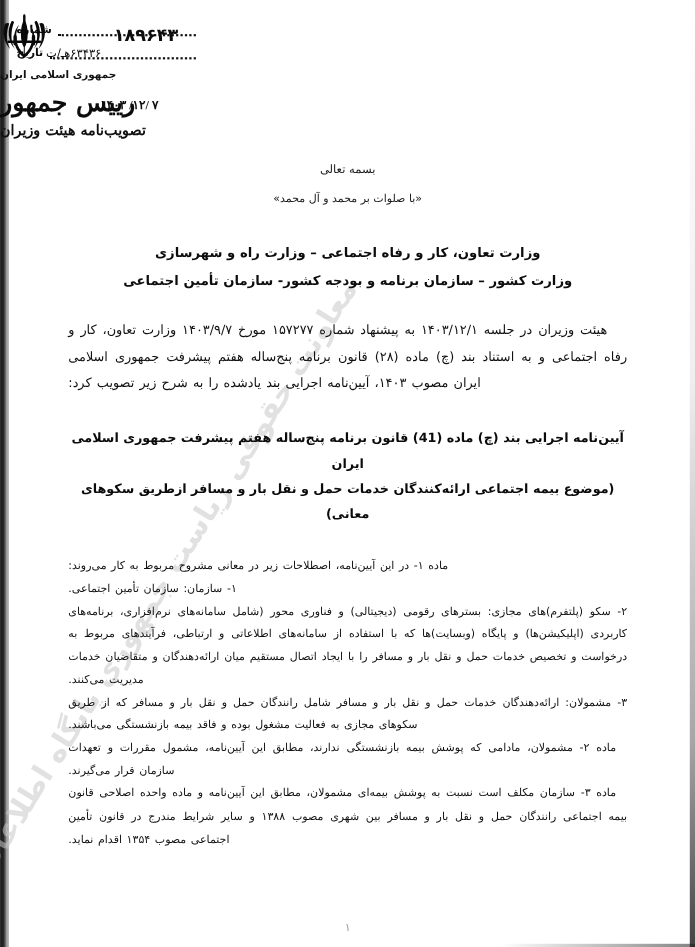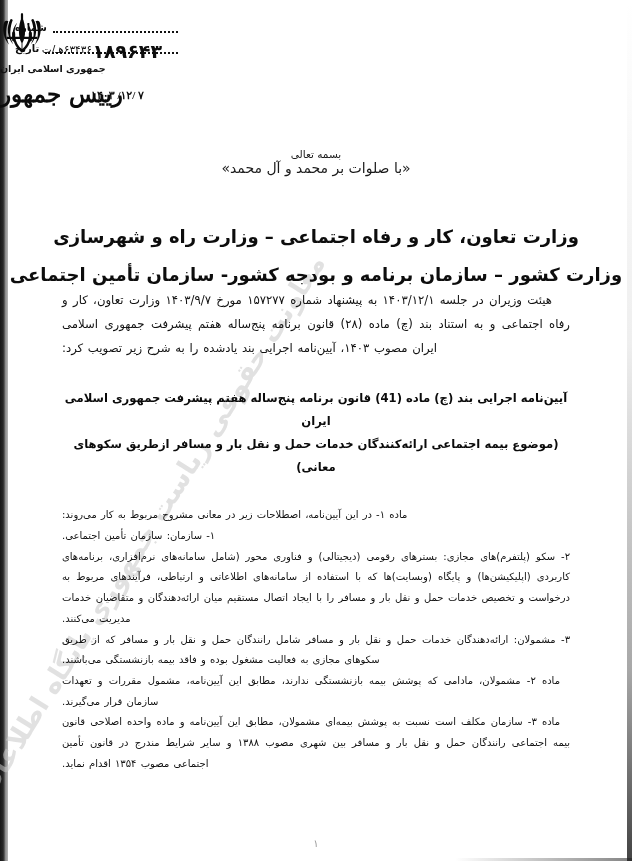--- a/index.html
+++ b/index.html
@@ -111,22 +111,22 @@
   }
   .stamp-dots {
     flex: 1 1 auto;
     border-bottom: 2px dotted #111;
     height: 9px;
     margin: 0 2px;
   }
   .stamp-value-big {
     position: absolute;
     right: 18px;
-    top: 18px;
-    font-size: 19px;
+    top: 0px;
+    font-size: 16px;
     font-weight: bold;
     letter-spacing: 1px;
     text-align: center;
   }
   .stamp-sub {
     position: absolute;
     right: 88px;
     top: 21px;
     font-size: 10.5px;
     font-weight: normal;
@@ -185,34 +185,34 @@
     right: 0;
     top: 148px;
     text-align: center;
     color: #1a1a1a;
   }
   .invocation .line1 {
     font-size: 10.5px;
     letter-spacing: 1.2px;
   }
   .invocation .line2 {
-    font-size: 14px;
-    margin-top: 0;
+    font-size: 10px;
+    margin-top: 16px;
     letter-spacing: 0.4px;
   }
 
   
   .recipients {
     position: absolute;
     left: 0;
     right: 0;
     top: 218px;
     text-align: center;
     font-weight: bold;
-    font-size: 18px;
+    font-size: 12px;
     line-height: 2.1;
     color: #0d0d0d;
   }
 
   
   .body-area {
     position: absolute;
     right: 62px;
     left: 62px;
     top: 288px;
@@ -304,20 +304,21 @@
             <path d="M90 22 C93 30 93.5 40 91.5 50 C89.5 60 85 68 79 74 C84 65 86.5 55 86 45 C85.5 35 83.5 27 81 21 C84 19 87.5 19.5 90 22 Z"></path>
             <path d="M31 44 C33 44 34.5 45.5 34.5 49 L34.5 62 C34.5 65 33 66.5 31 66.5 C29 66.5 27.5 65 27.5 62 L27.5 49 C27.5 45.5 29 44 31 44 Z"></path>
             <path d="M69 44 C71 44 72.5 45.5 72.5 49 L72.5 62 C72.5 65 71 66.5 69 66.5 C67 66.5 65.5 65 65.5 62 L65.5 49 C65.5 45.5 67 44 69 44 Z"></path>
             <path d="M18 56 C27 56 36 56 44 56 C46 56 47 57.2 47 58.6 C47 60 46 61.2 44 61.2 C36 61.2 27 61.2 18 61.2 C16 61.2 15 60 15 58.6 C15 57.2 16 56 18 56 Z"></path>
             <path d="M56 56 C64 56 73 56 82 56 C84 56 85 57.2 85 58.6 C85 60 84 61.2 82 61.2 C73 61.2 64 61.2 56 61.2 C54 61.2 53 60 53 58.6 C53 57.2 54 56 56 56 Z"></path>
           </g>
         </svg>
       </div>
       <div class="emblem-caption">جمهوری اسلامی ایران</div>
       <div class="president-title">رییس جمهور</div>
+      <div class="decree-kind">تصویب‌نامه هیئت وزیران</div>
     </div>
 
     <div class="invocation">
       <div class="line1">بسمه تعالی</div>
       <div class="line2">«با صلوات بر محمد و آل محمد»</div>
     </div>
   </div>
 
   <div class="recipients">
     <div>وزارت تعاون، کار و رفاه اجتماعی – وزارت راه و شهرسازی</div>

